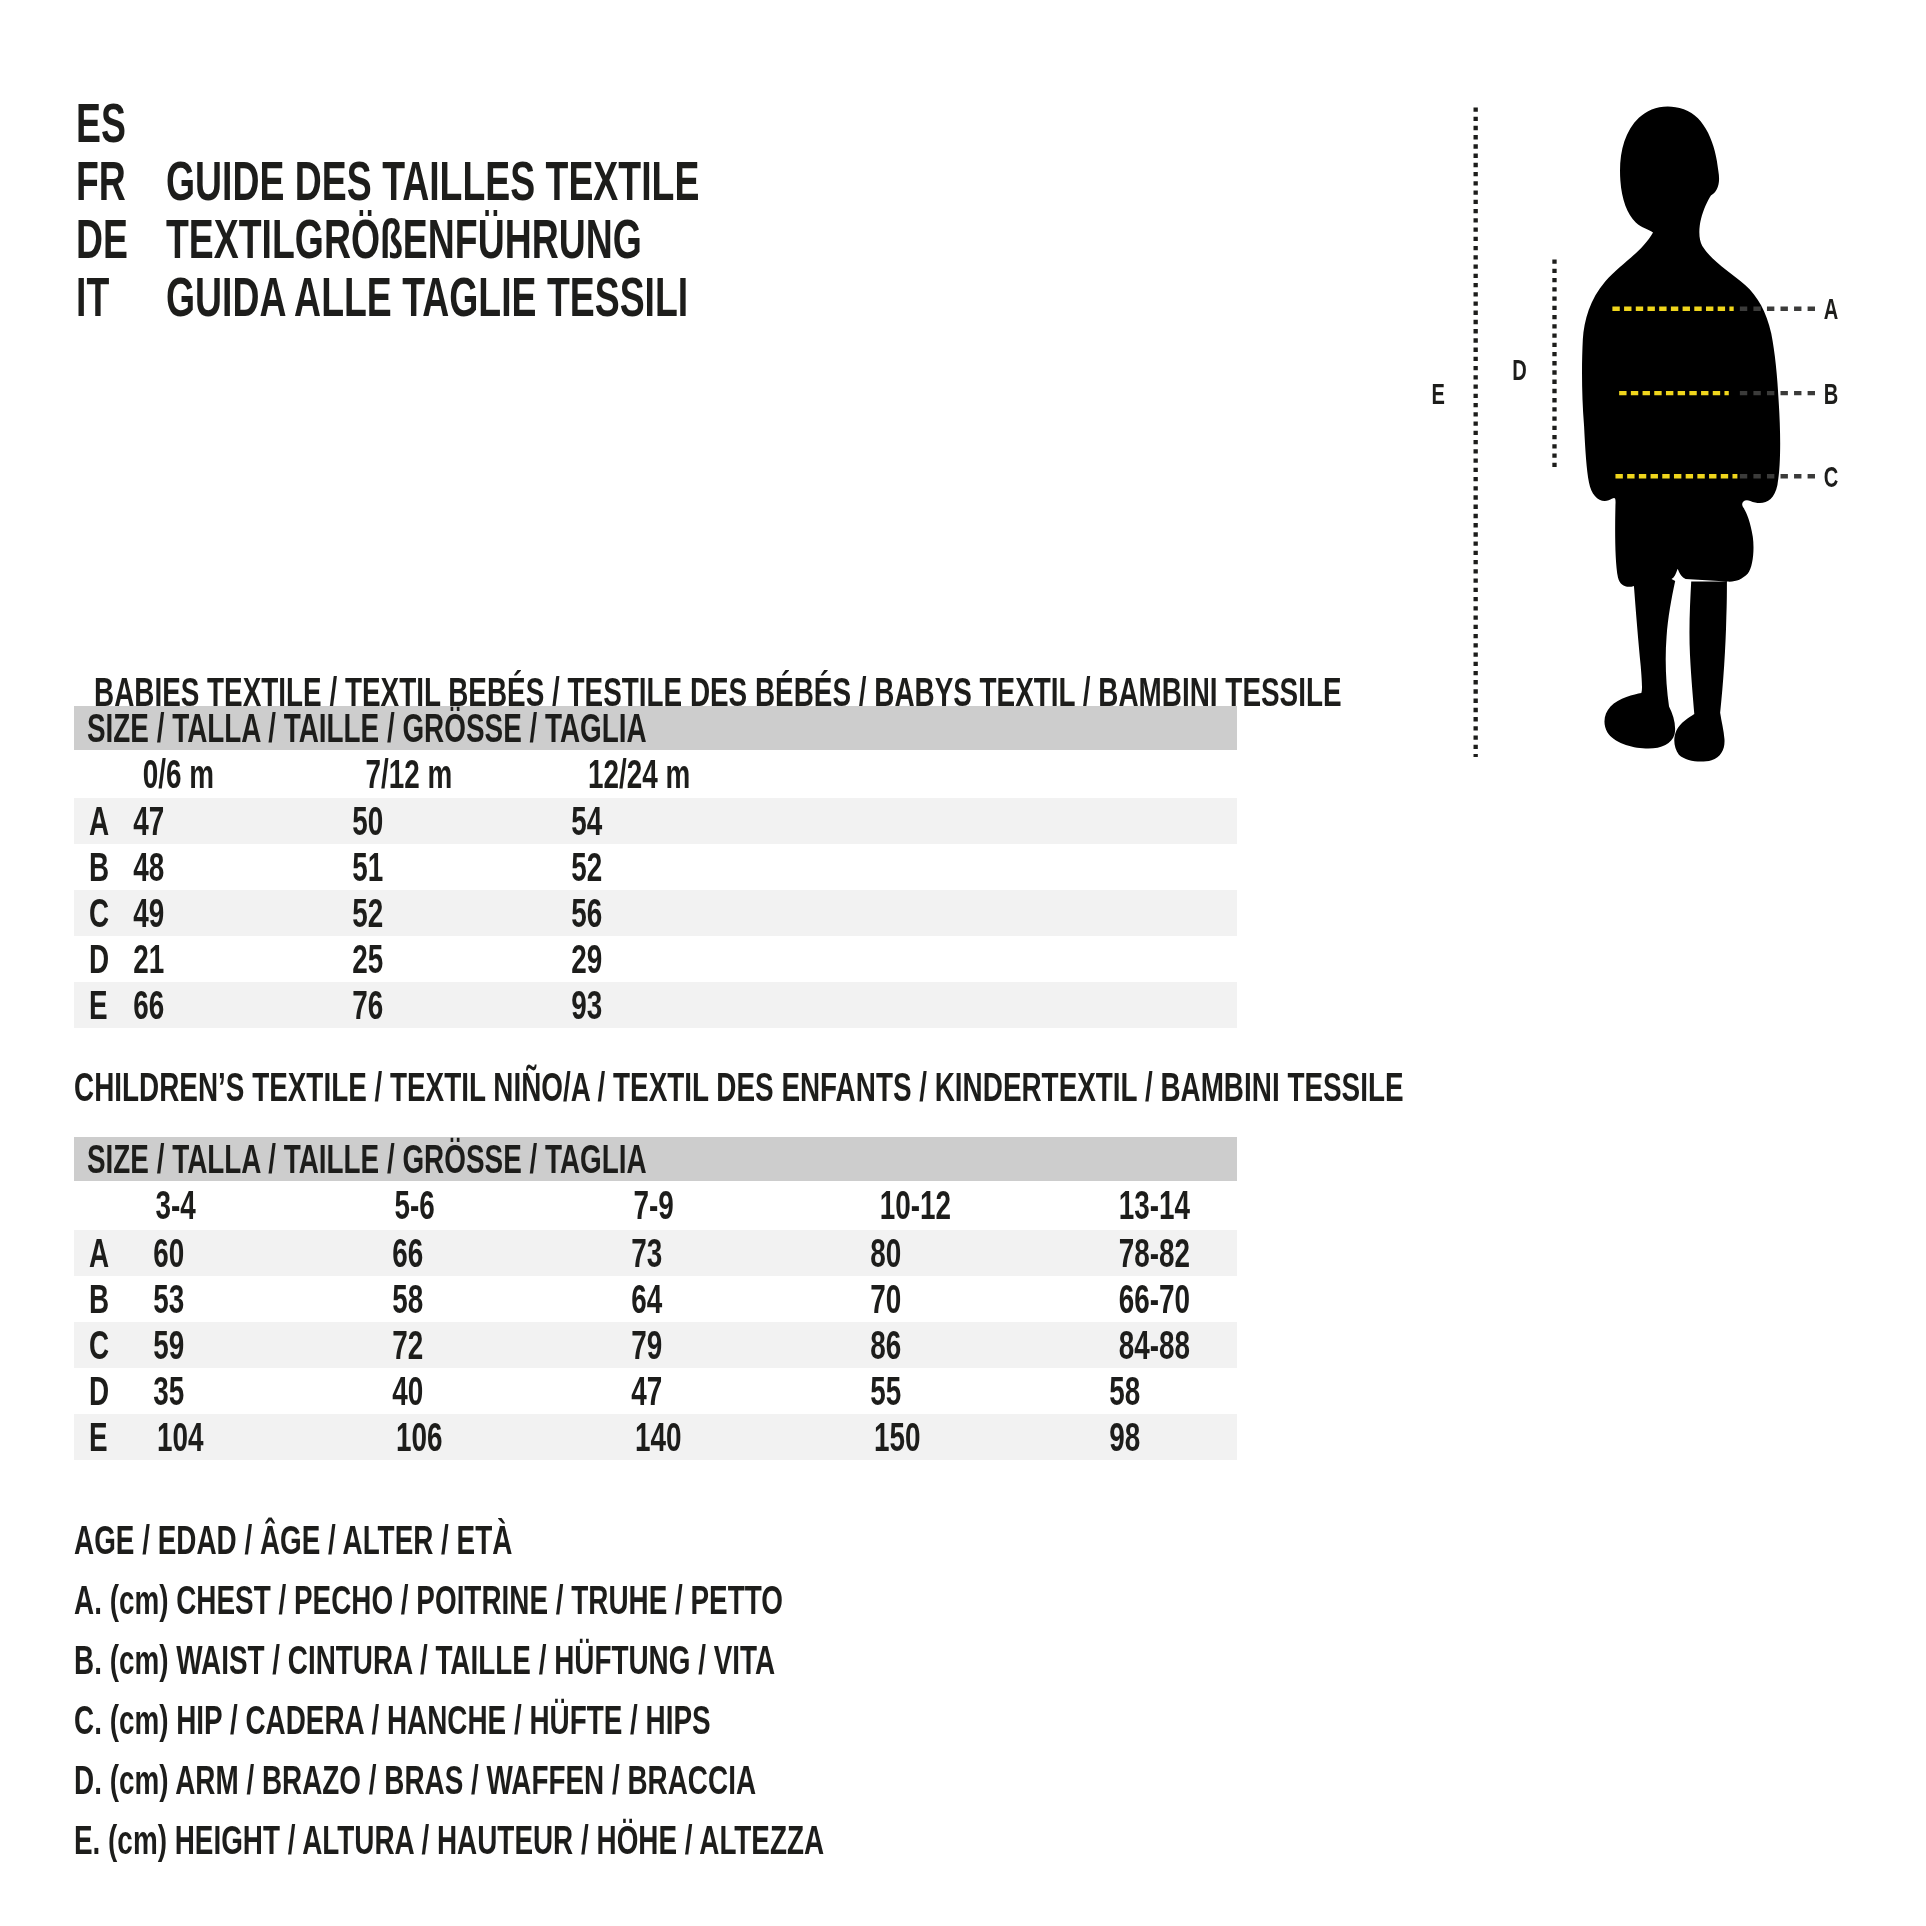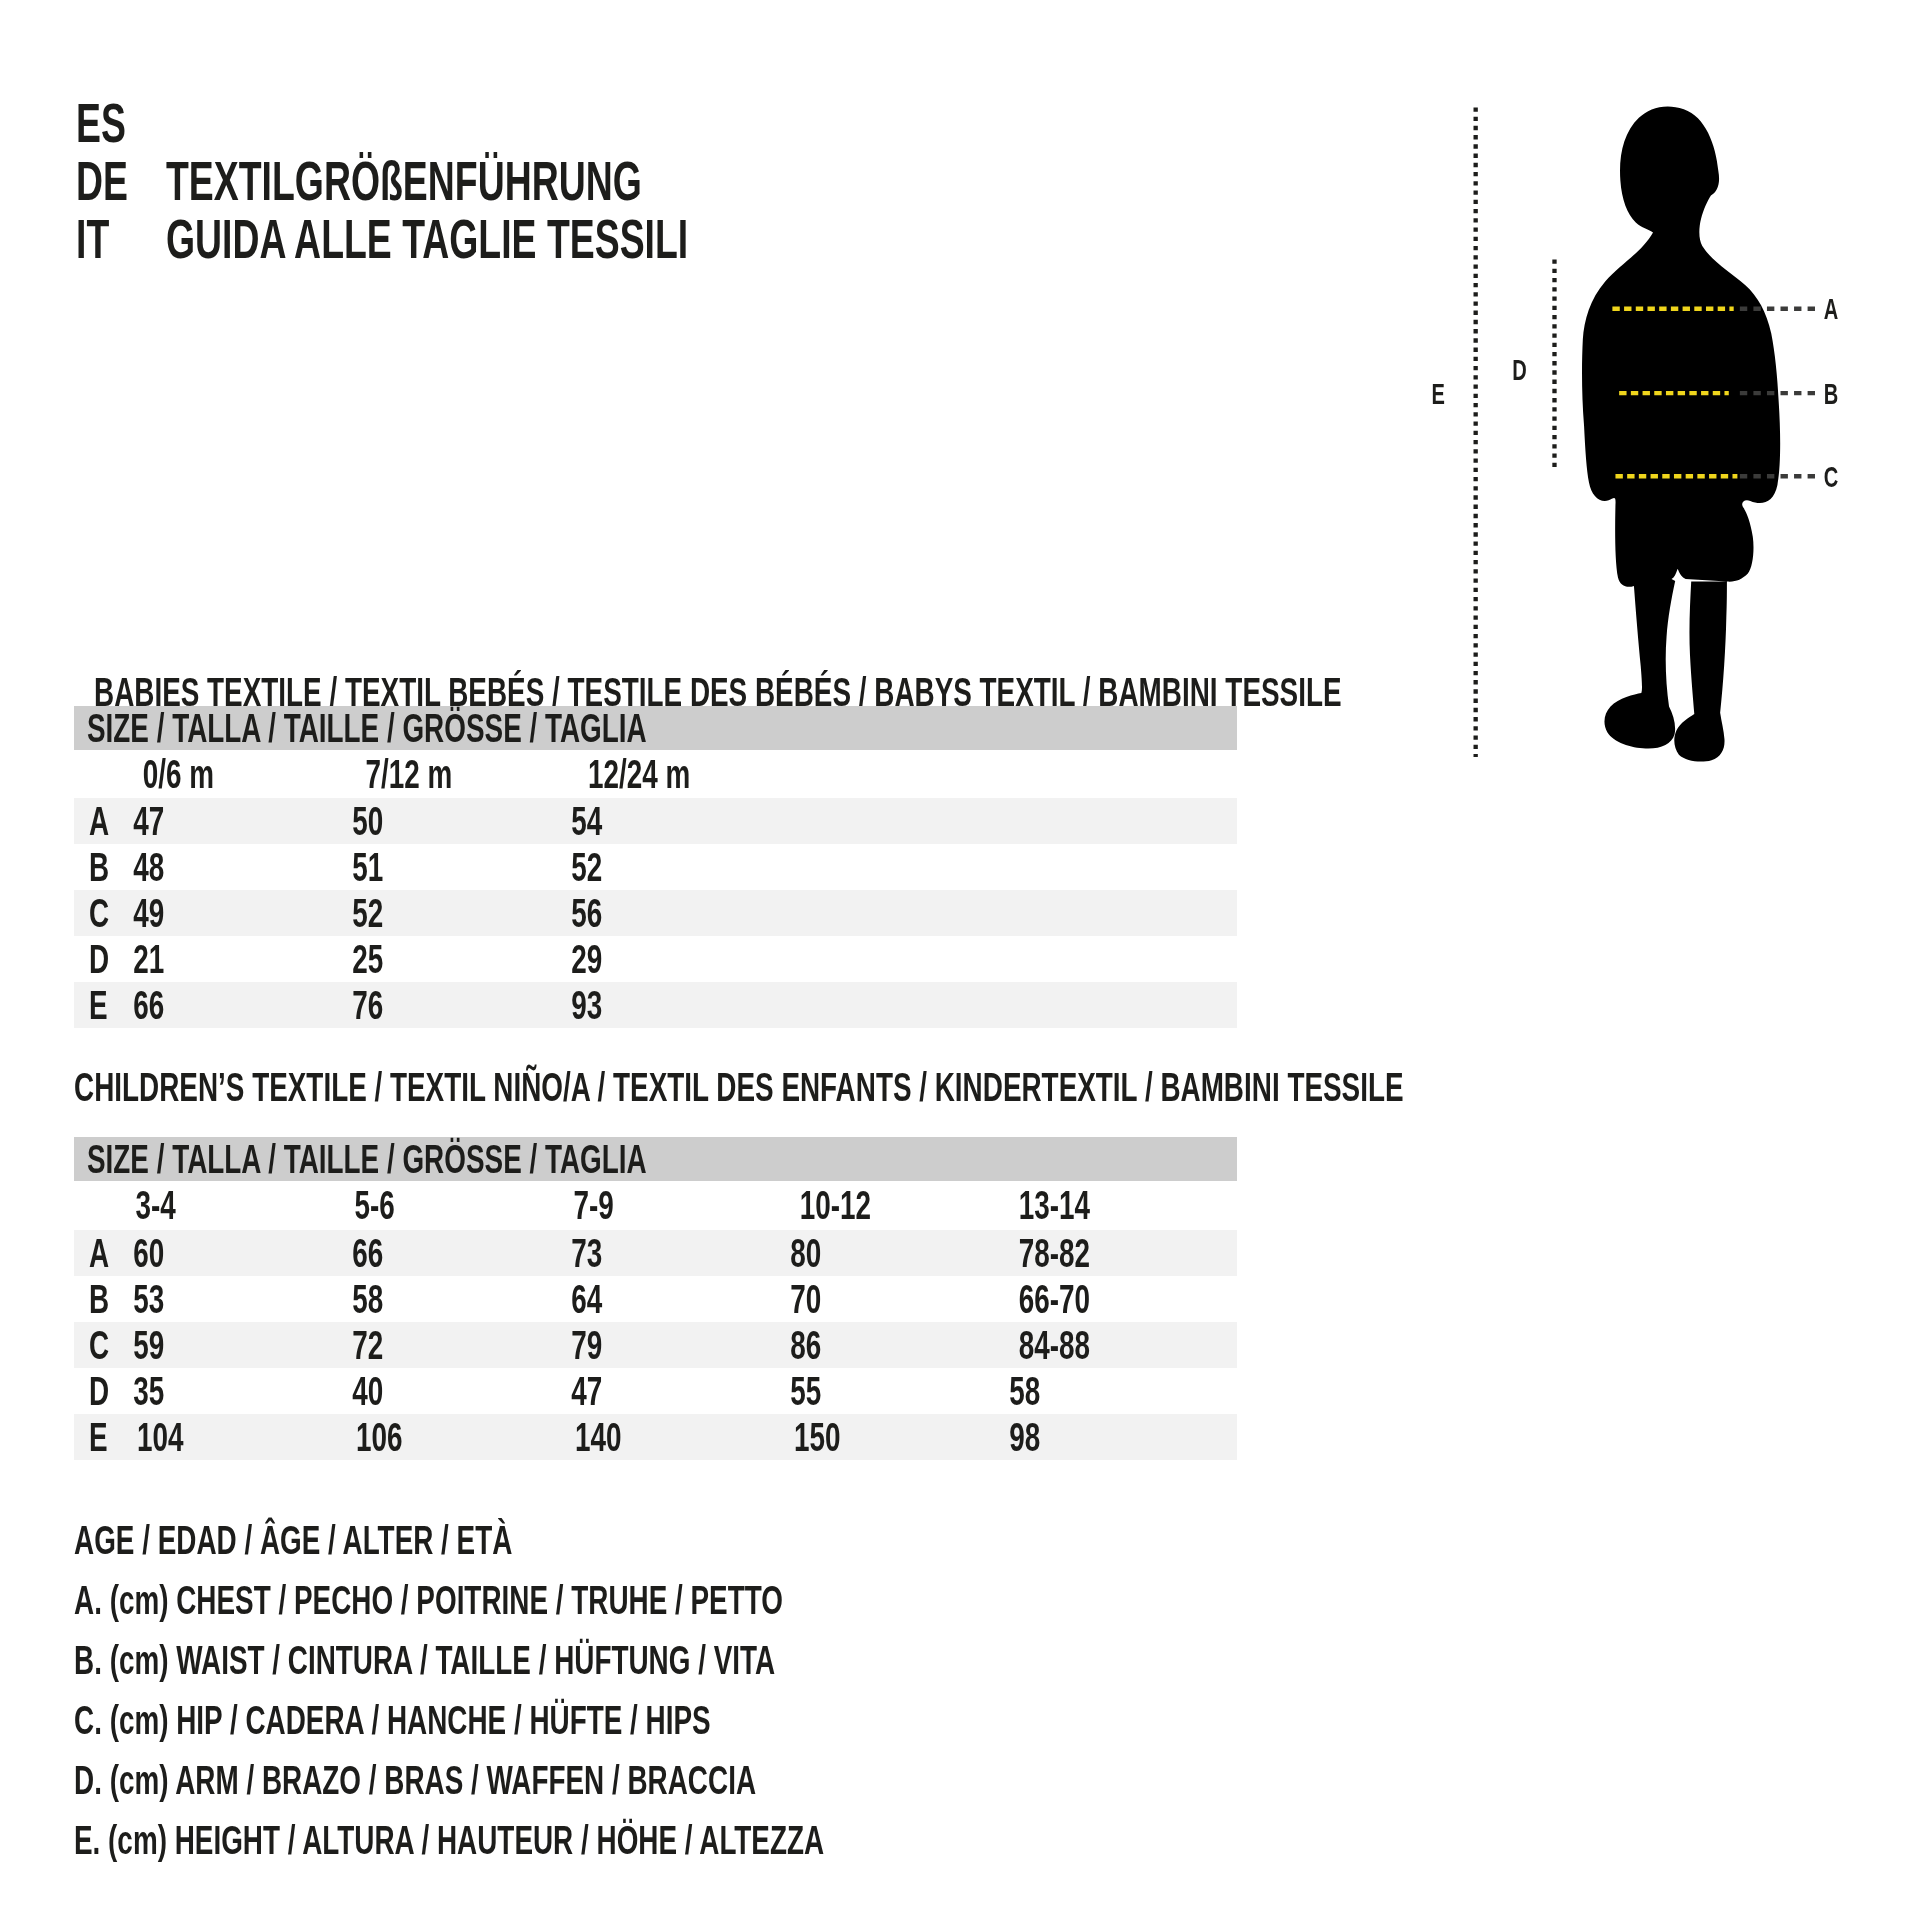--- a/index.html
+++ b/index.html
@@ -39,21 +39,21 @@
   .size-table{position:absolute;left:74px;width:1163px;}
   #babies-table{top:706px;}
   #children-table{top:1137px;}
   .size-bar{
     height:44px;display:flex;align-items:center;
     background:var(--header-bar,#cdcdcd);
     font-size:41px;padding-left:13px;box-sizing:border-box;
   }
   .thead-row,.trow{display:grid;align-items:center;font-size:41px;}
   .babies-grid .thead-row,.babies-grid .trow{grid-template-columns:52px 219px 219px 219px;}
-  .children-grid .thead-row,.children-grid .trow{grid-template-columns:52px 219px 219px 219px 219px 219px;}
+  .children-grid .thead-row,.children-grid .trow{grid-template-columns:52px 219px 219px 219px 219px 219px;gap:20px;}
   #babies-table .thead-row{height:48px;}
   #children-table .thead-row{height:49px;}
   .trow{height:46px;}
   .trow.stripe{background:var(--row-stripe,#f2f2f2);}
   .cell{}
   .rlabel{padding-left:15px;}
   
   #legend{position:absolute;left:74px;top:1510px;}
   .legend-line{height:60px;line-height:60px;font-size:41px;}
   
@@ -69,20 +69,24 @@
   .sil{fill:var(--silhouette,#000000);}
 </style>
 </head>
 <body>
 
 <div id="canvas" style="--text: #1d1d1b; --bg: #ffffff; --header-bar: #cdcdcd; --row-stripe: #f2f2f2; --measure-yellow: #efd51c; --measure-dark: #3b3b3a; --silhouette: #000000;">
 
   <div id="lang-block">
       <div class="lang-row">
         <span class="lang-code"><span class="cond">ES</span></span>
+      </div>
+      <div class="lang-row">
+        <span class="lang-code"><span class="cond">FR</span></span>
+        <span><span class="cond">GUIDE DES TAILLES TEXTILE</span></span>
       </div>
       <div class="lang-row">
         <span class="lang-code"><span class="cond">DE</span></span>
         <span><span class="cond">TEXTILGRÖßENFÜHRUNG</span></span>
       </div>
       <div class="lang-row">
         <span class="lang-code"><span class="cond">IT</span></span>
         <span><span class="cond">GUIDA ALLE TAGLIE TESSILI</span></span>
       </div>
     </div>

